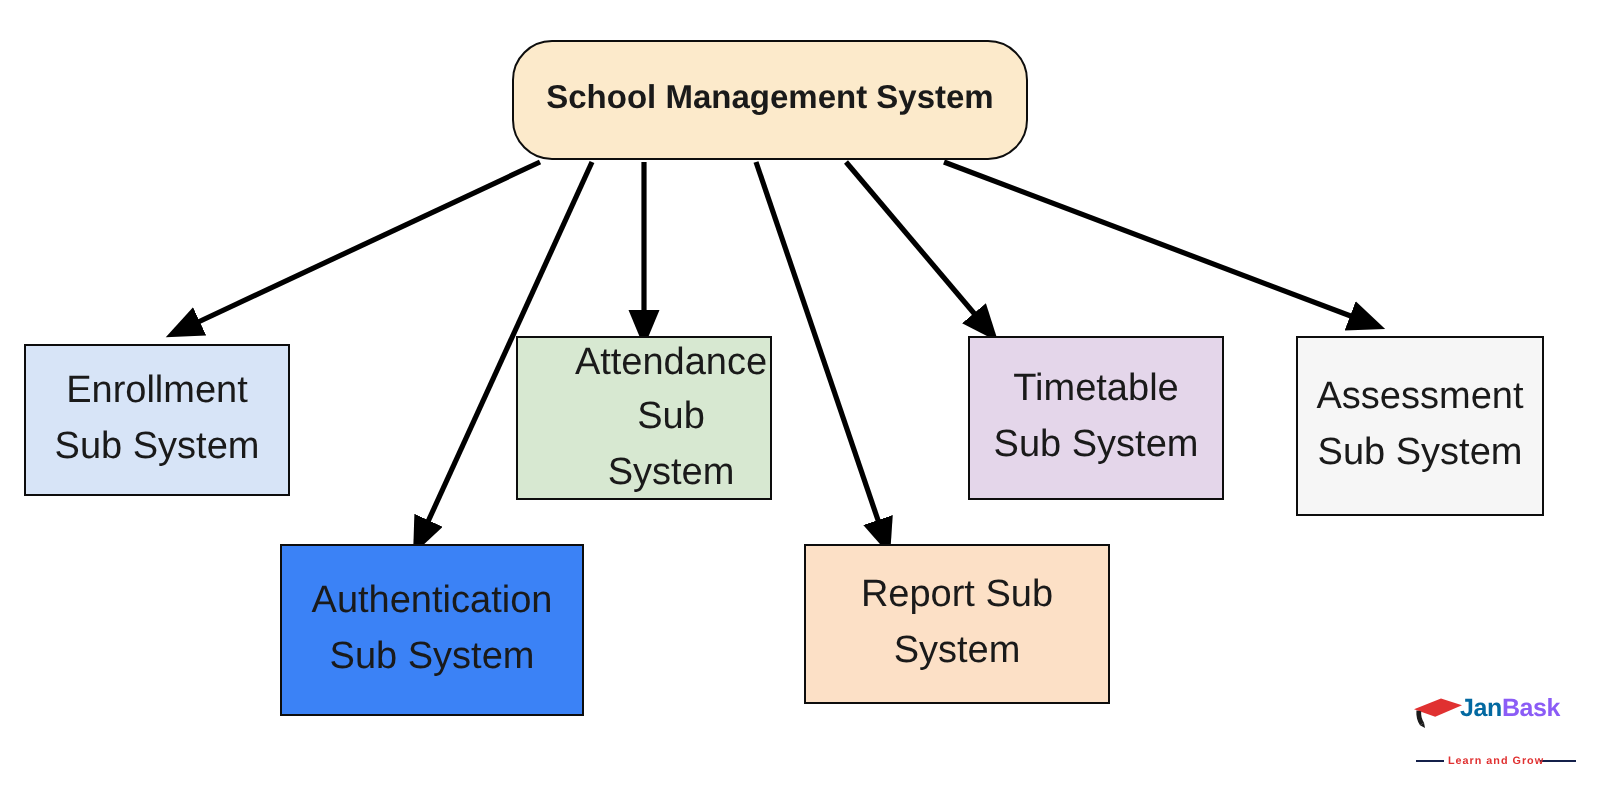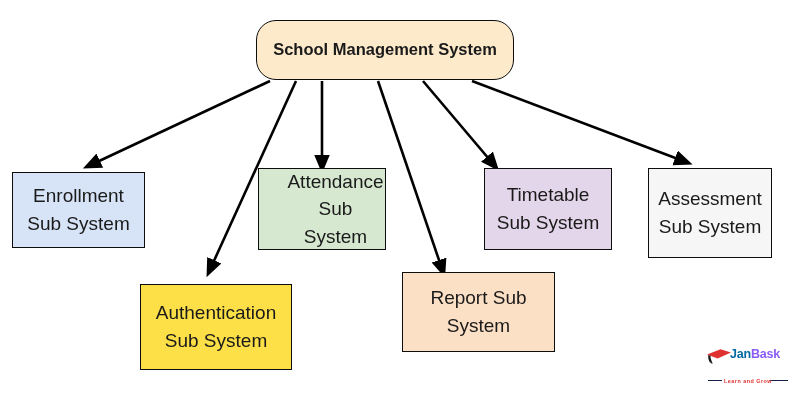--- a/index.html
+++ b/index.html
@@ -87,22 +87,21 @@
     top: 168px;
     width: 124px;
     height: 90px;
     background: #f6f6f6;
   }
   .node-authentication {
     left: 140px;
     top: 272px;
     width: 152px;
     height: 86px;
-    background: #fde047;
-    margin-top: 12px;
+    background: #3b82f6;
   }
   .node-report {
     left: 402px;
     top: 272px;
     width: 153px;
     height: 80px;
     background: #fce0c6;
   }
   
   #logo {

